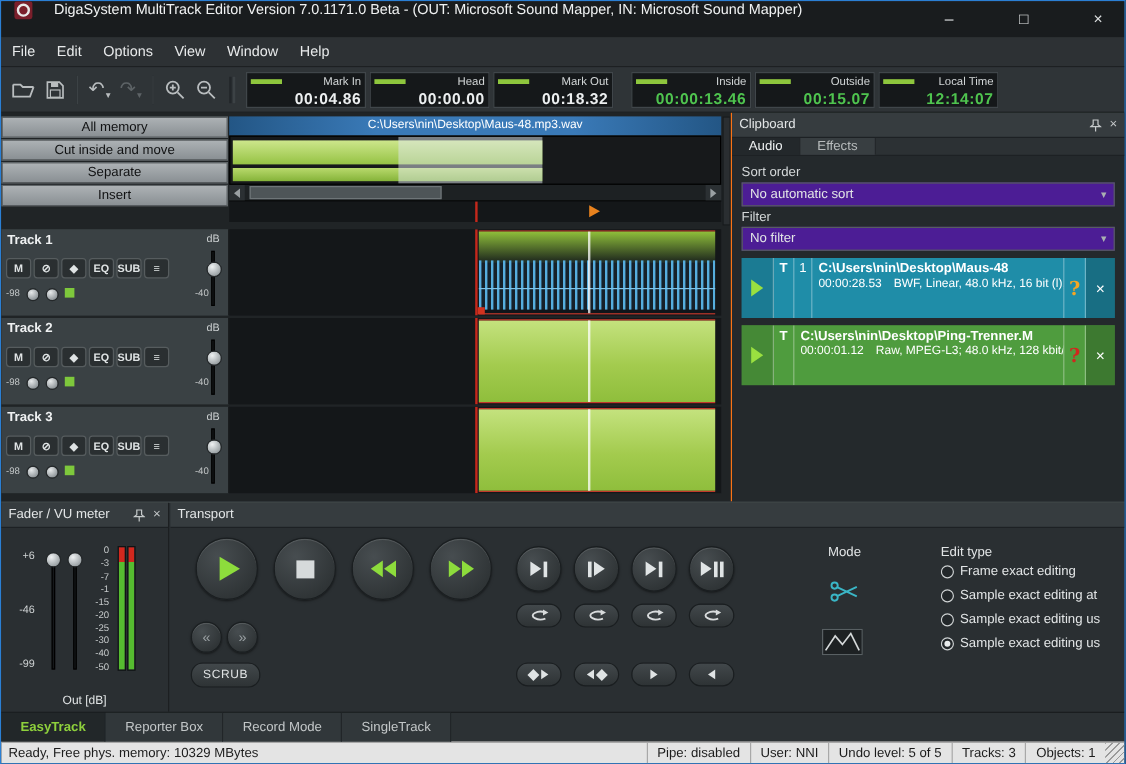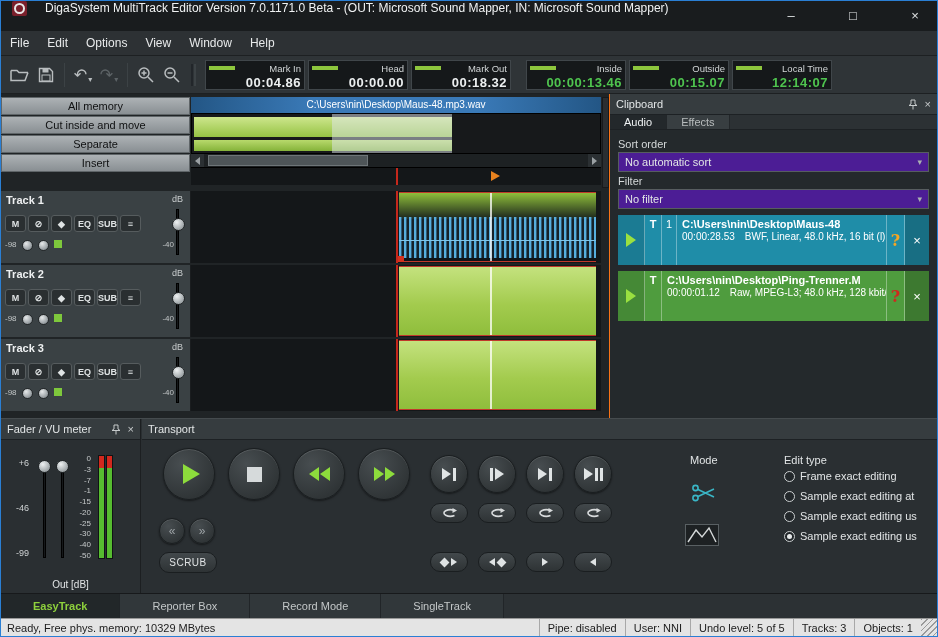--- a/index.html
+++ b/index.html
@@ -139,21 +139,21 @@
   .scissors{position:absolute;left:549px;top:42px}
   .envelope{position:absolute;left:543px;top:84px}
   .edit-lbl{position:absolute;left:642px;top:14px;font-size:11px;color:#e2e5e6}
   .radios{position:absolute;left:642px;top:30px;right:2px;overflow:hidden}
   .radio{display:flex;align-items:center;gap:5px;margin-bottom:8px}
   .radio .rc{width:11px;height:11px;border-radius:50%;border:1px solid #cdd1d2;background:#22272a;position:relative;flex:none}
   .radio.selected .rc::after{content:"";position:absolute;inset:2px;border-radius:50%;background:#e8ebec}
   .radio .rl{font-size:11px;color:#e2e5e6;white-space:nowrap}
   
   .tabsbar{height:25px;display:flex;background:#2c3134;border-top:1px solid #17191b}
-  .btab{padding:0 32px;line-height:24px;font-size:11px;color:#c3c7c8;background:#31373a;border-right:1px solid #212528}
+  .btab{padding:0 16px;line-height:24px;font-size:11px;color:#c3c7c8;background:#31373a;border-right:1px solid #212528}
   .btab.active{background:#222729;color:#8ed03c;font-weight:bold}
   .statusbar{height:18px;display:flex;align-items:center;background:#e4e4e4;color:#1c1c1c;font-size:11px;border-top:1px solid #999}
   .st-left{flex:1;padding:0 6px;white-space:nowrap;overflow:hidden}
   .st-item{padding:0 8px;border-left:1px solid #a8a8a8;white-space:nowrap;height:100%;display:flex;align-items:center}
   .gripc{width:16px;height:100%;background:repeating-linear-gradient(135deg,#9a9a9a 0 1px,transparent 1px 4px)}
   svg{display:block}
 </style>
 </head>
 <body>
 

